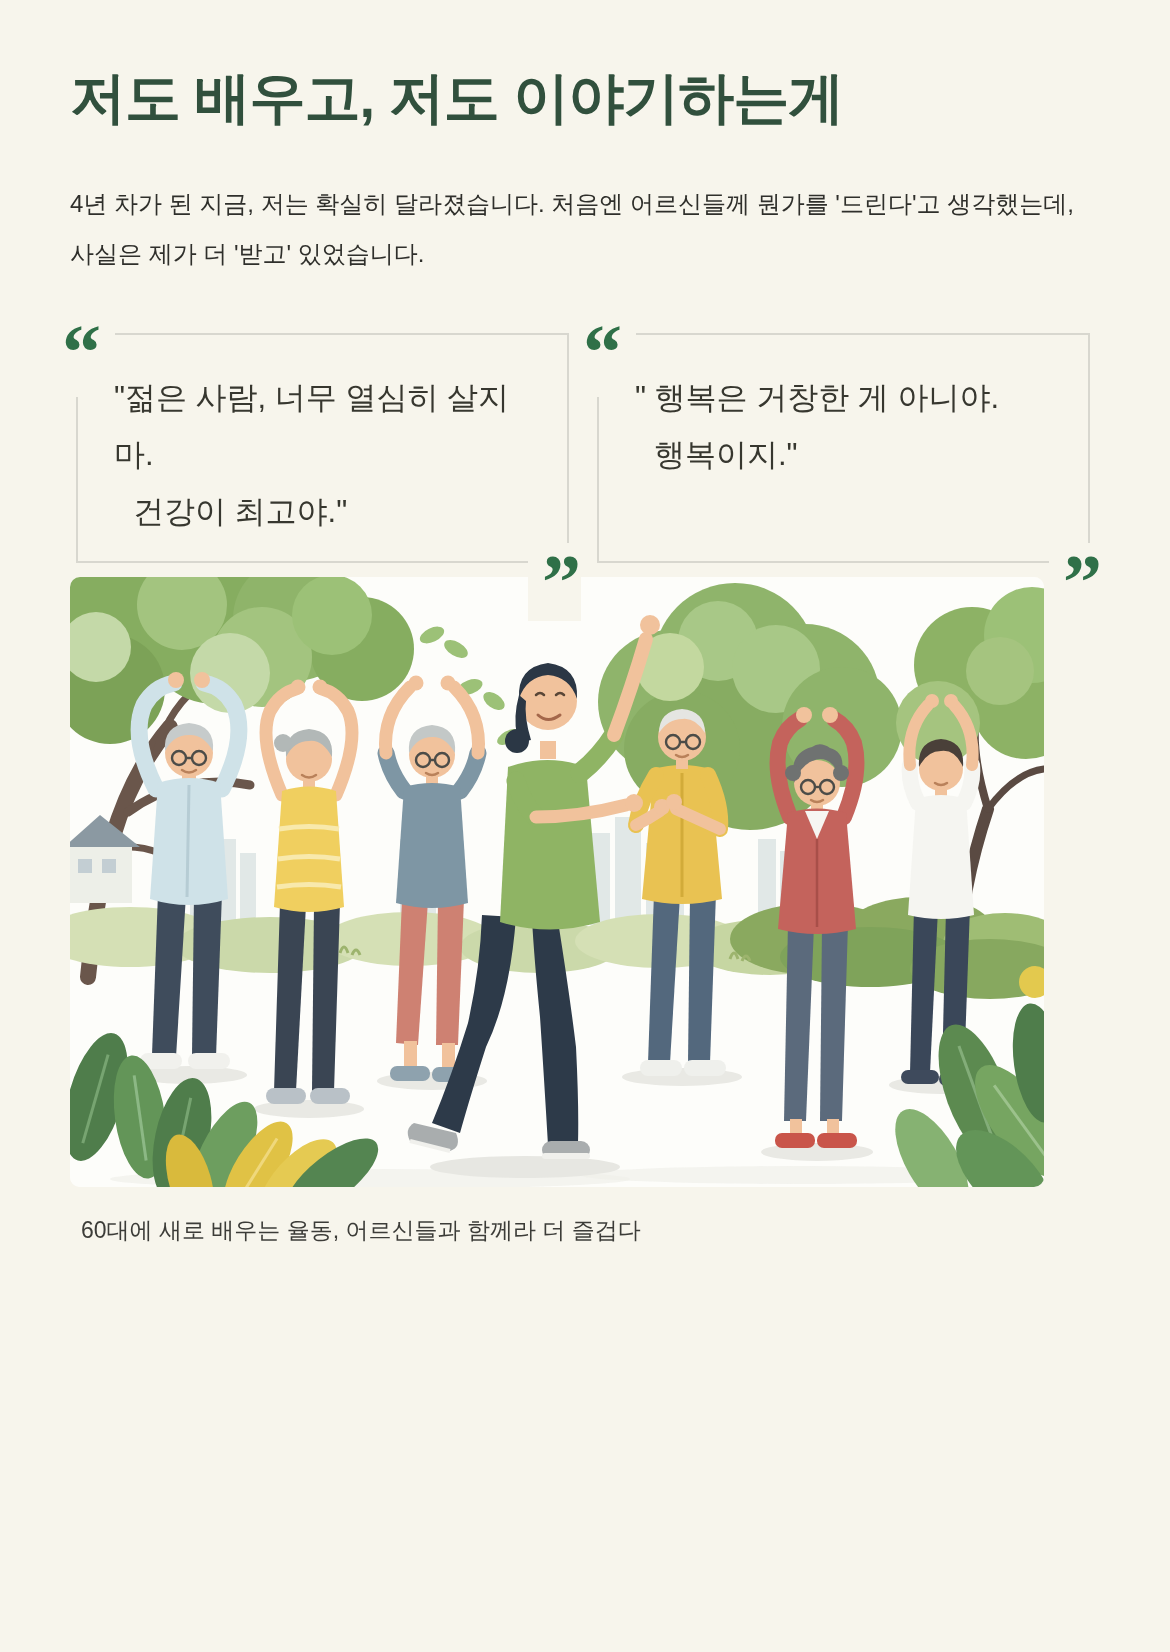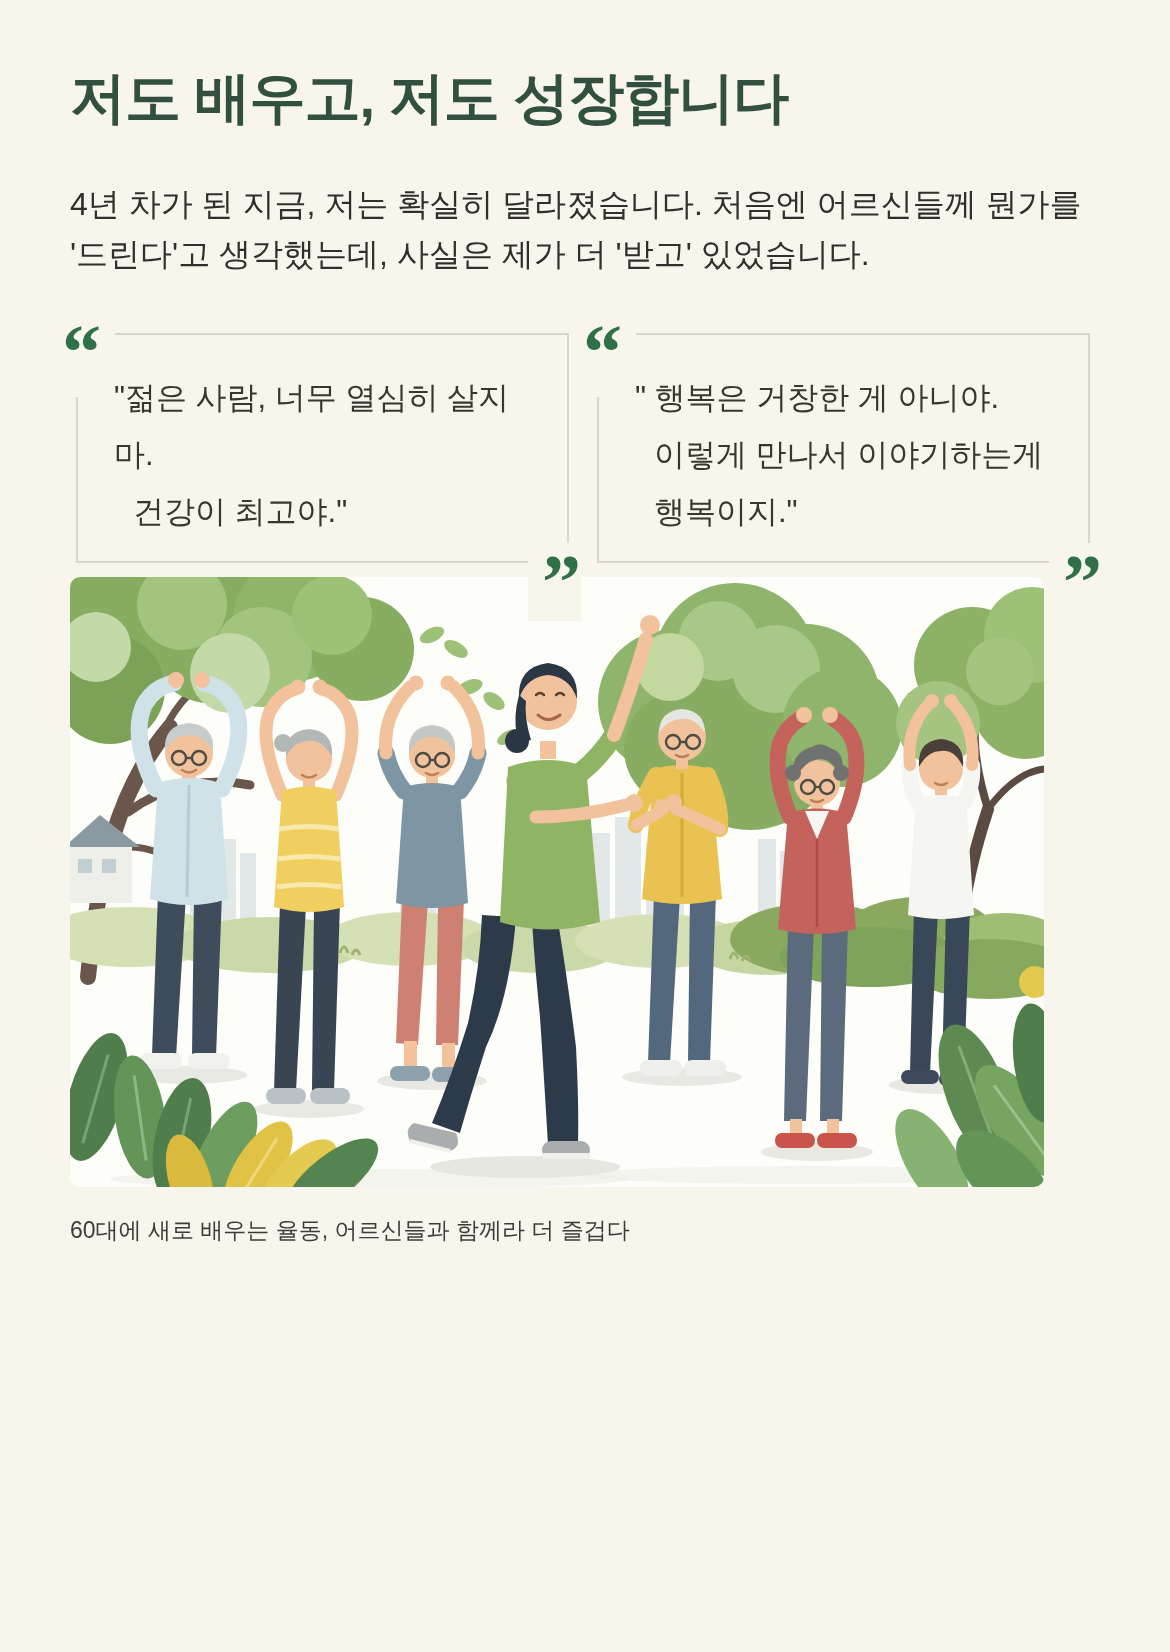--- a/index.html
+++ b/index.html
@@ -8,21 +8,21 @@
     background:#f7f5ec;
     font-family:"Liberation Sans","DejaVu Sans",sans-serif;
     color:#2b2b28;
   }
   .page{padding:48px 70px 0 70px;}
   h1.title{
     font-size:56px;font-weight:700;color:#31503d;
     letter-spacing:-1px;margin:16px 0 48px 0;line-height:1.2;
   }
   p.body{
-    font-size:32px;line-height:50px;margin:0 0 36px 0;
+    font-size:24px;line-height:50px;margin:0 0 36px 0;
     max-width:1015px;color:#2f2f2b;
   }
   p.emphasis{font-weight:700;color:#242420;margin:44px 0 40px 0;}
   .quote-row{display:flex;gap:28px;margin:54px 0 0 6px;}
   .quote-card{
     position:relative;box-sizing:border-box;
     width:493px;height:230px;
     border:2px solid #d8d7cf;
     padding:34px 20px 0 36px;
   }
@@ -36,47 +36,46 @@
   }
   .q-open{top:-22px;left:-16px;padding:0 14px 6px 0;}
   .q-close{bottom:-60px;right:-14px;padding:0 0 0 14px;}
   figure{margin:14px 0 0 0;}
   .illust{
     width:974px;height:610px;border-radius:10px;overflow:hidden;
     background:#fdfdfa;
   }
   .illust svg{display:block;}
   figcaption{
-    font-size:23px;color:#3c3c38;margin-top:28px;letter-spacing:0;
+    font-size:23px;color:#3c3c38;margin-top:28px;letter-spacing:0;margin-left:11px;
   }
 </style>
 </head>
 <body>
 
 <div class="page">
 
-  <h1 class="title">저도 배우고, 저도 성장합니다</h1>
+  <h1 class="title">저도 배우고, 저도 이야기하는게</h1>
 
   <p class="body">4년 차가 된 지금, 저는 확실히 달라졌습니다. 처음엔 어르신들께 뭔가를 '드린다'고 생각했는데, 사실은 제가 더 '받고' 있었습니다.</p>
 
 
   <div class="quote-row">
     <div class="quote-card">
       <span class="q-mark q-open">“</span>
       <div class="q-text">
         <div class="q-line">"젊은 사람, 너무 열심히 살지마.</div>
         <div class="q-line">건강이 최고야."</div>
       </div>
       <span class="q-mark q-close">”</span>
     </div>
     <div class="quote-card">
       <span class="q-mark q-open">“</span>
       <div class="q-text">
         <div class="q-line">" 행복은 거창한 게 아니야.</div>
-        <div class="q-line">이렇게 만나서 이야기하는게</div>
         <div class="q-line">행복이지."</div>
       </div>
       <span class="q-mark q-close">”</span>
     </div>
   </div>
 
 
 
   <figure>
     <div class="illust">

